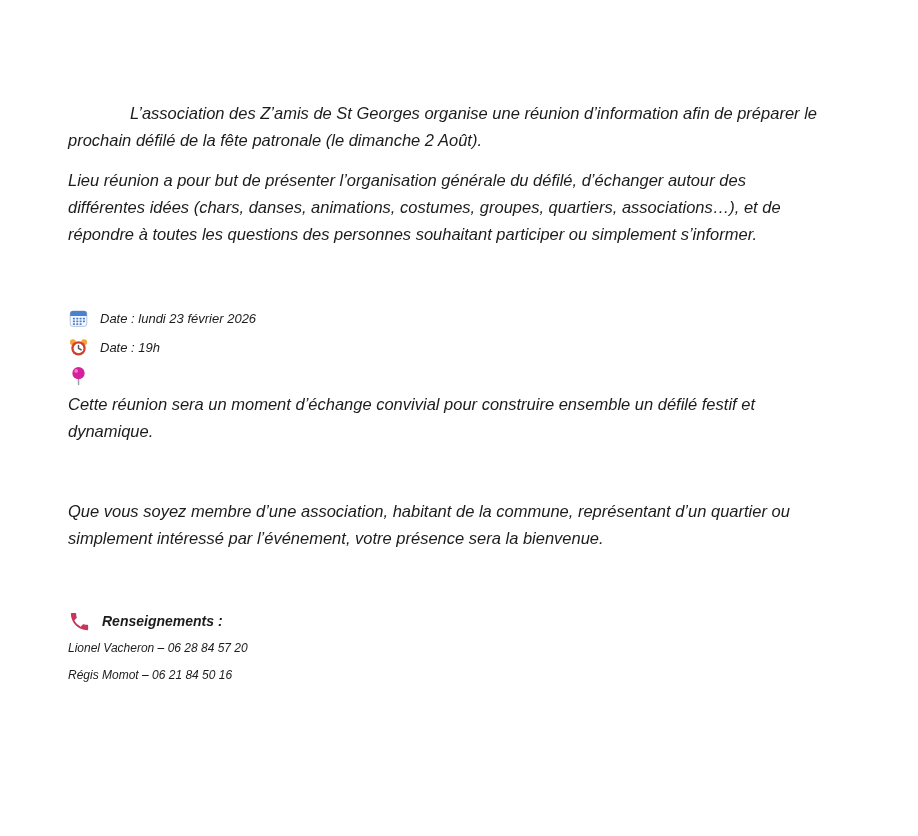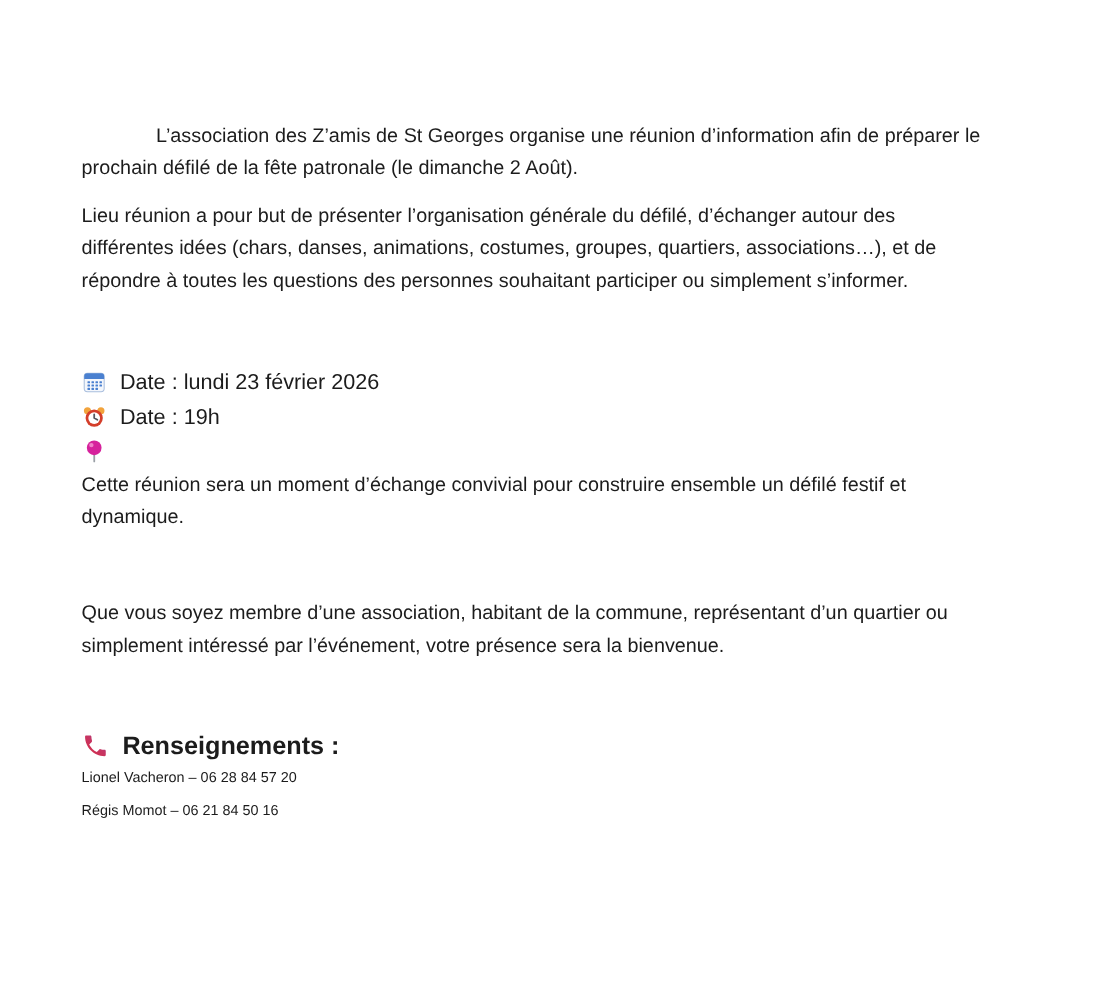--- a/index.html
+++ b/index.html
@@ -4,20 +4,21 @@
 <style>
   html, body { margin: 0; padding: 0; background: #ffffff; }
   .page {
     position: relative;
     width: 918px;
     height: 836px;
     background: #ffffff;
     font-family: "Liberation Sans", sans-serif;
     color: #1c1c1c;
     overflow: hidden;
+    font-style: italic;
   }
   .doc {
     padding: 100px 34px 0 68px;
   }
   .para {
     margin: 0;
     font-size: 16.5px;
     line-height: 27px;
     white-space: pre;
     color: #1c1c1c;
@@ -26,37 +27,37 @@
   .p1 { margin-bottom: 13px; }
   .p2 { margin-bottom: 0; }
   .info-block { margin-top: 56px; }
   .info-row {
     display: flex;
     align-items: center;
     height: 29px;
     gap: 11px;
   }
   .info-row .txt {
-    font-size: 18px;
+    font-size: 13px;
     line-height: 29px;
     white-space: pre;
   }
   .icon { display: inline-flex; width: 21px; height: 21px; flex: 0 0 21px; }
   .icon svg { width: 100%; height: 100%; }
   .p3 { margin-top: 53px; margin-bottom: 13px; }
   .p4 { margin-bottom: 0; }
   .contacts { margin-top: 56px; }
   .contacts-heading {
     display: flex;
     align-items: center;
     gap: 11px;
     height: 27px;
   }
   .contacts-heading .txt {
-    font-size: 21px;
+    font-size: 14px;
     font-weight: 700;
     line-height: 27px;
     white-space: pre;
   }
   .contacts-lines {
     margin-top: 0;
     font-size: 12px;
     line-height: 27px;
     white-space: pre;
   }

